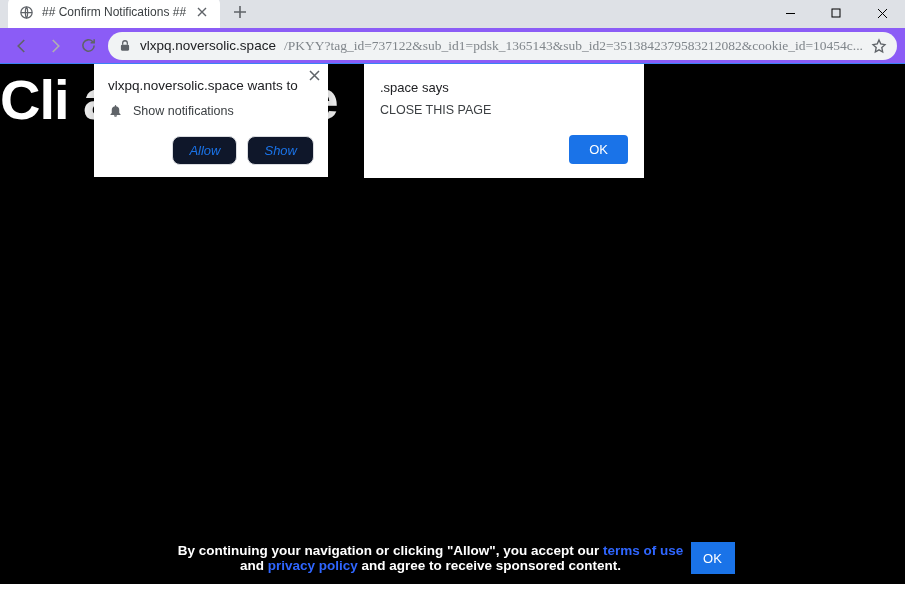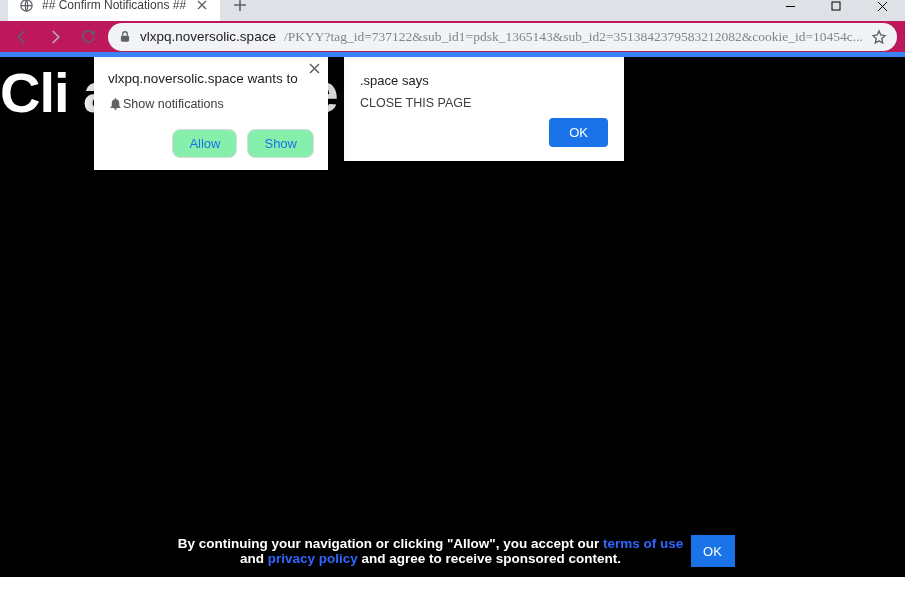--- a/index.html
+++ b/index.html
@@ -1,57 +1,57 @@
 <!DOCTYPE html>
 <html><head>
 <meta charset="utf-8">
 <style>
 * { margin: 0; padding: 0; box-sizing: border-box; font-family: "Segoe UI", Arial, sans-serif; }
 body { width: 905px; height: 592px; overflow: hidden; background: #fff; }
 
 
-.titlebar { height: 21px; background: #dee1e6; display: flex; align-items: flex-end; }
+.titlebar { height: 28px; background: #dee1e6; display: flex; align-items: flex-end; }
 .tabs { display: flex; align-items: flex-end; padding-left: 8px; flex: 1; }
 .tab { background: #fff; height: 32px; display: flex; align-items: center; padding: 0 10px; border-radius: 8px 8px 0 0; min-width: 200px; gap: 8px; font-size: 12px; color: #3c4043; }
 .tab .fav { width: 16px; height: 16px; display: flex; align-items: center; justify-content: center; }
 .tab .title { flex: 1; white-space: nowrap; overflow: hidden; text-overflow: ellipsis; }
 .tab .close { width: 16px; height: 16px; display: flex; align-items: center; justify-content: center; color: #5f6368; cursor: pointer; border-radius: 50%; }
 .newtab { width: 28px; height: 28px; display: flex; align-items: center; justify-content: center; cursor: pointer; color: #5f6368; margin-left: 6px; margin-bottom: 2px; }
 .win-controls { display: flex; align-items: flex-start; }
 .win-btn { width: 46px; height: 30px; display: flex; align-items: center; justify-content: center; color: #000; cursor: pointer; }
 
 
-.toolbar { height: 36px; background: #be185d; display: flex; align-items: center; padding: 0 8px; gap: 6px; border-bottom: 5px solid #3b82f6; }
+.toolbar { height: 36px; background: #8b5cf6; display: flex; align-items: center; padding: 0 8px; gap: 6px; border-bottom: 1px solid #3b82f6; }
 .tbtn { width: 28px; height: 28px; display: flex; align-items: center; justify-content: center; border-radius: 50%; cursor: pointer; color: #5f6368; }
 .tbtn.disabled { color: #b0b0b0; cursor: default; }
 .omnibox { flex: 1; height: 28px; background: #f1f3f4; border-radius: 14px; display: flex; align-items: center; padding: 0 10px; gap: 8px; font-size: 13.5px; color: #202124; }
 .omnibox .lock { color: #5f6368; }
 .omnibox .host { color: #202124; }
 .omnibox .path { color: #80868b; flex: 1; white-space: nowrap; overflow: hidden; text-overflow: ellipsis; font-family: Liberation Serif, serif; }
 .omnibox .star { color: #5f6368; cursor: pointer; }
 
 
 .content { position: relative; width: 100%; height: calc(592px - 72px); background: #000; overflow: hidden; }
 .big-text { color: #fff; font-weight: 800; font-size: 56px; line-height: 1; padding: 8px 0 0 0; white-space: nowrap; letter-spacing: -1px; }
 
 
-.alert { position: absolute; top: 0; left: 344px; width: 280px; background: #fff; box-shadow: 0 6px 24px rgba(0,0,0,0.3); padding: 16px 16px 14px 16px; }
+.alert { position: absolute; top: 0; left: 364px; width: 280px; background: #fff; box-shadow: 0 6px 24px rgba(0,0,0,0.3); padding: 16px 16px 14px 16px; }
 .alert .h { font-size: 13px; color: #202124; margin-bottom: 8px; }
-.alert .msg { font-size: 12.5px; color: #3c4043; margin-bottom: 8px; }
+.alert .msg { font-size: 12.5px; color: #3c4043; margin-bottom: 18px; }
 .alert .row { display: flex; justify-content: flex-end; }
 .alert .ok { background: #1a73e8; color: #fff; border: none; padding: 7px 20px; font-size: 13px; border-radius: 4px; cursor: pointer; }
 
 
 .perm { position: absolute; top: 0; left: 94px; width: 234px; background: #fff; box-shadow: 0 6px 24px rgba(0,0,0,0.3); padding: 14px 14px 12px 14px; z-index: 2; }
 .perm .close { position: absolute; right: 8px; top: 6px; cursor: pointer; color: #5f6368; font-size: 15px; }
 .perm .h { font-size: 13.5px; color: #202124; margin-bottom: 10px; }
-.perm .line { display: flex; align-items: center; font-size: 12.5px; color: #3c4043; margin-bottom: 18px; }
+.perm .line { display: flex; align-items: center; gap: 10px; font-size: 12.5px; color: #3c4043; margin-bottom: 18px; }
 .perm .line .bell { color: #5f6368; }
 .perm .row { display: flex; justify-content: flex-end; gap: 10px; }
-.perm button { background: #86efac; border: 1px solid #dadce0; color: #1a73e8; font-size: 13px; padding: 6px 16px; border-radius: 8px; cursor: pointer; }
+.perm button { background: #0f172a; border: 1px solid #dadce0; color: #1a73e8; font-size: 13px; padding: 6px 16px; border-radius: 8px; cursor: pointer; font-style: italic; }
 
 
 .footer { position: absolute; bottom: 10px; left: 0; width: 100%; display: flex; align-items: center; justify-content: center; padding: 0 20px; }
 .footer .txt { color: #fff; font-size: 13.5px; text-align: center; max-width: 520px; font-weight: 600; }
 .footer .txt a { color: #2f66ff; text-decoration: none; }
 .footer .ok { background: #1a73e8; color: #fff; border: none; width: 44px; height: 32px; font-size: 13px; cursor: pointer; }
 
 svg { display: block; }
 </style>
 </head>

